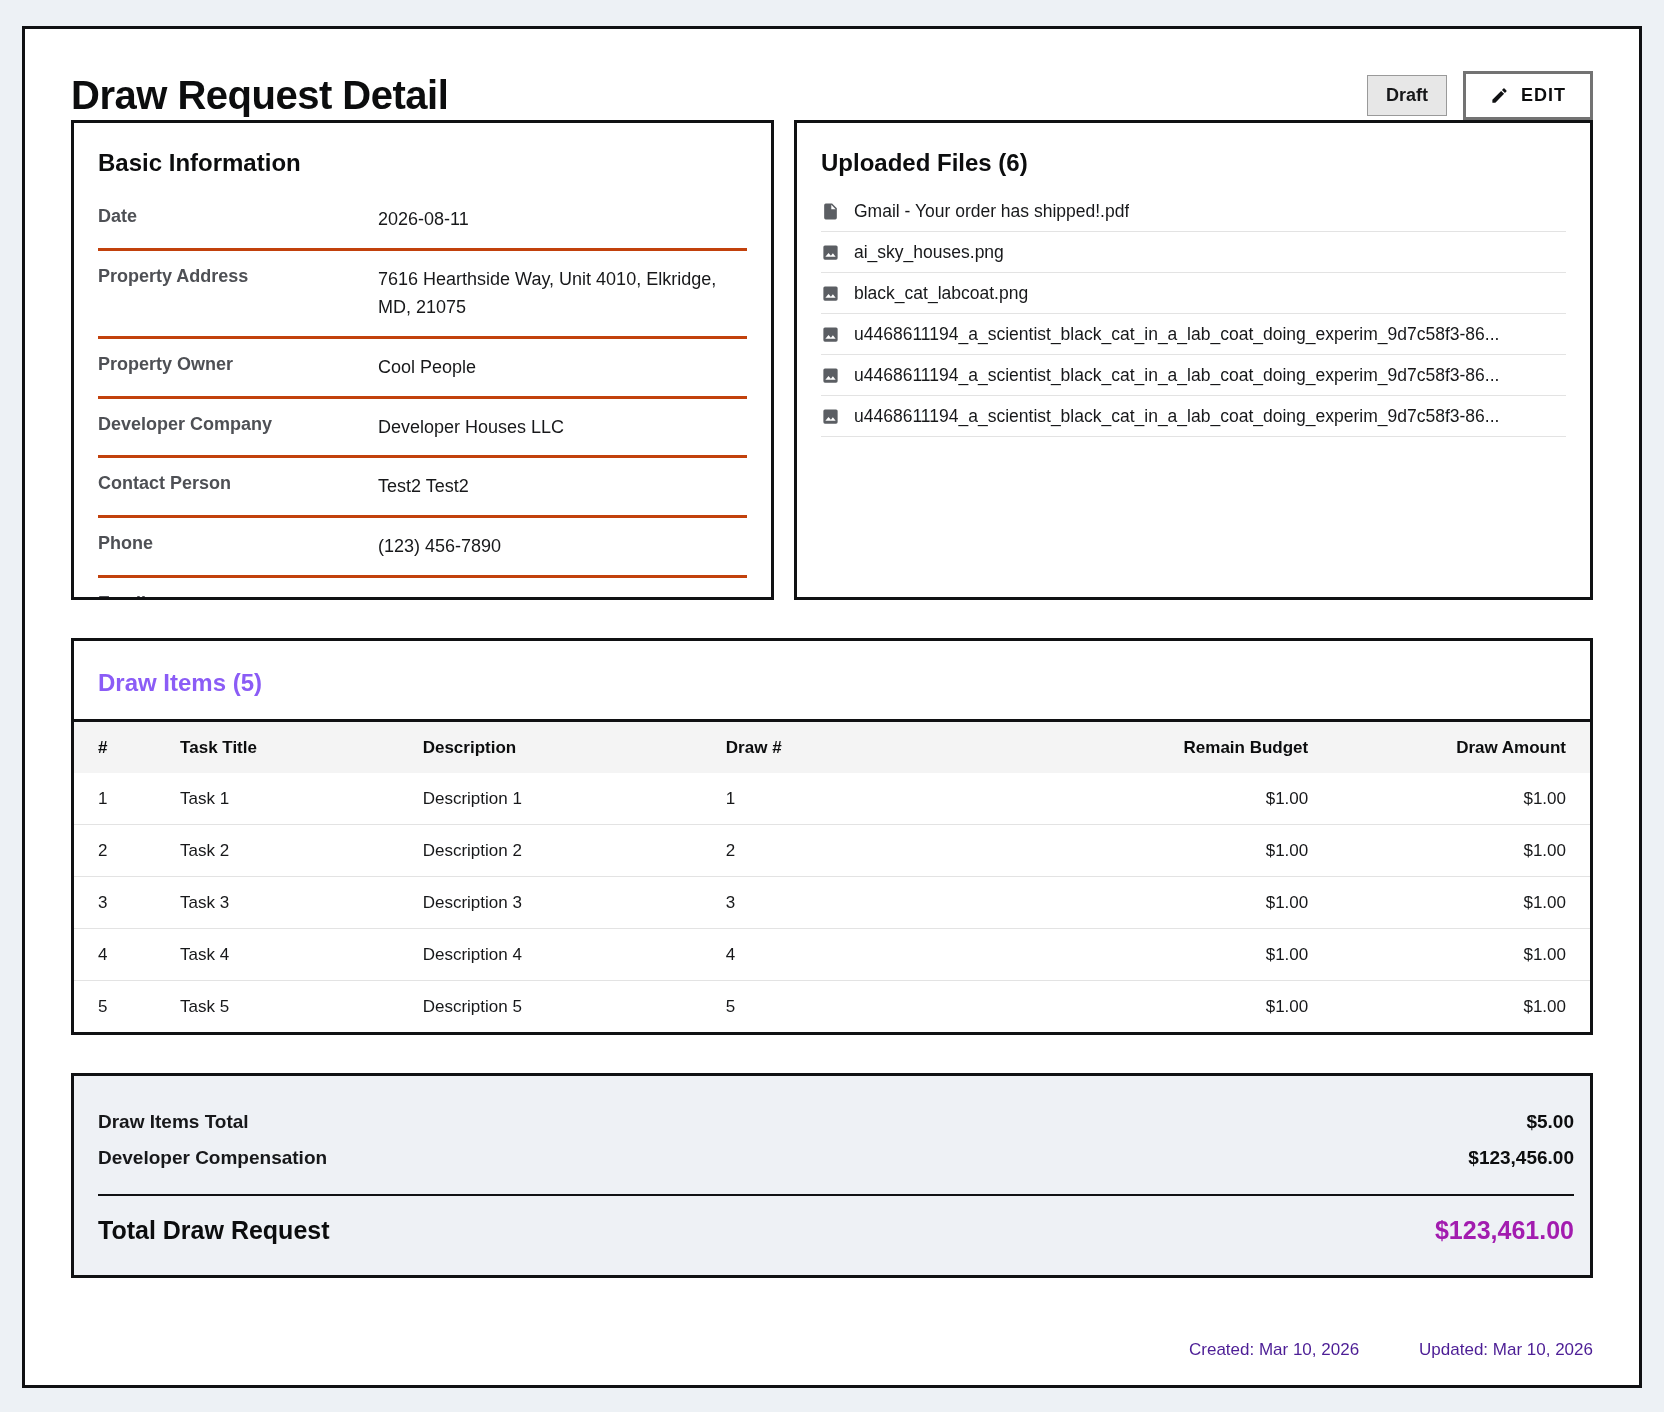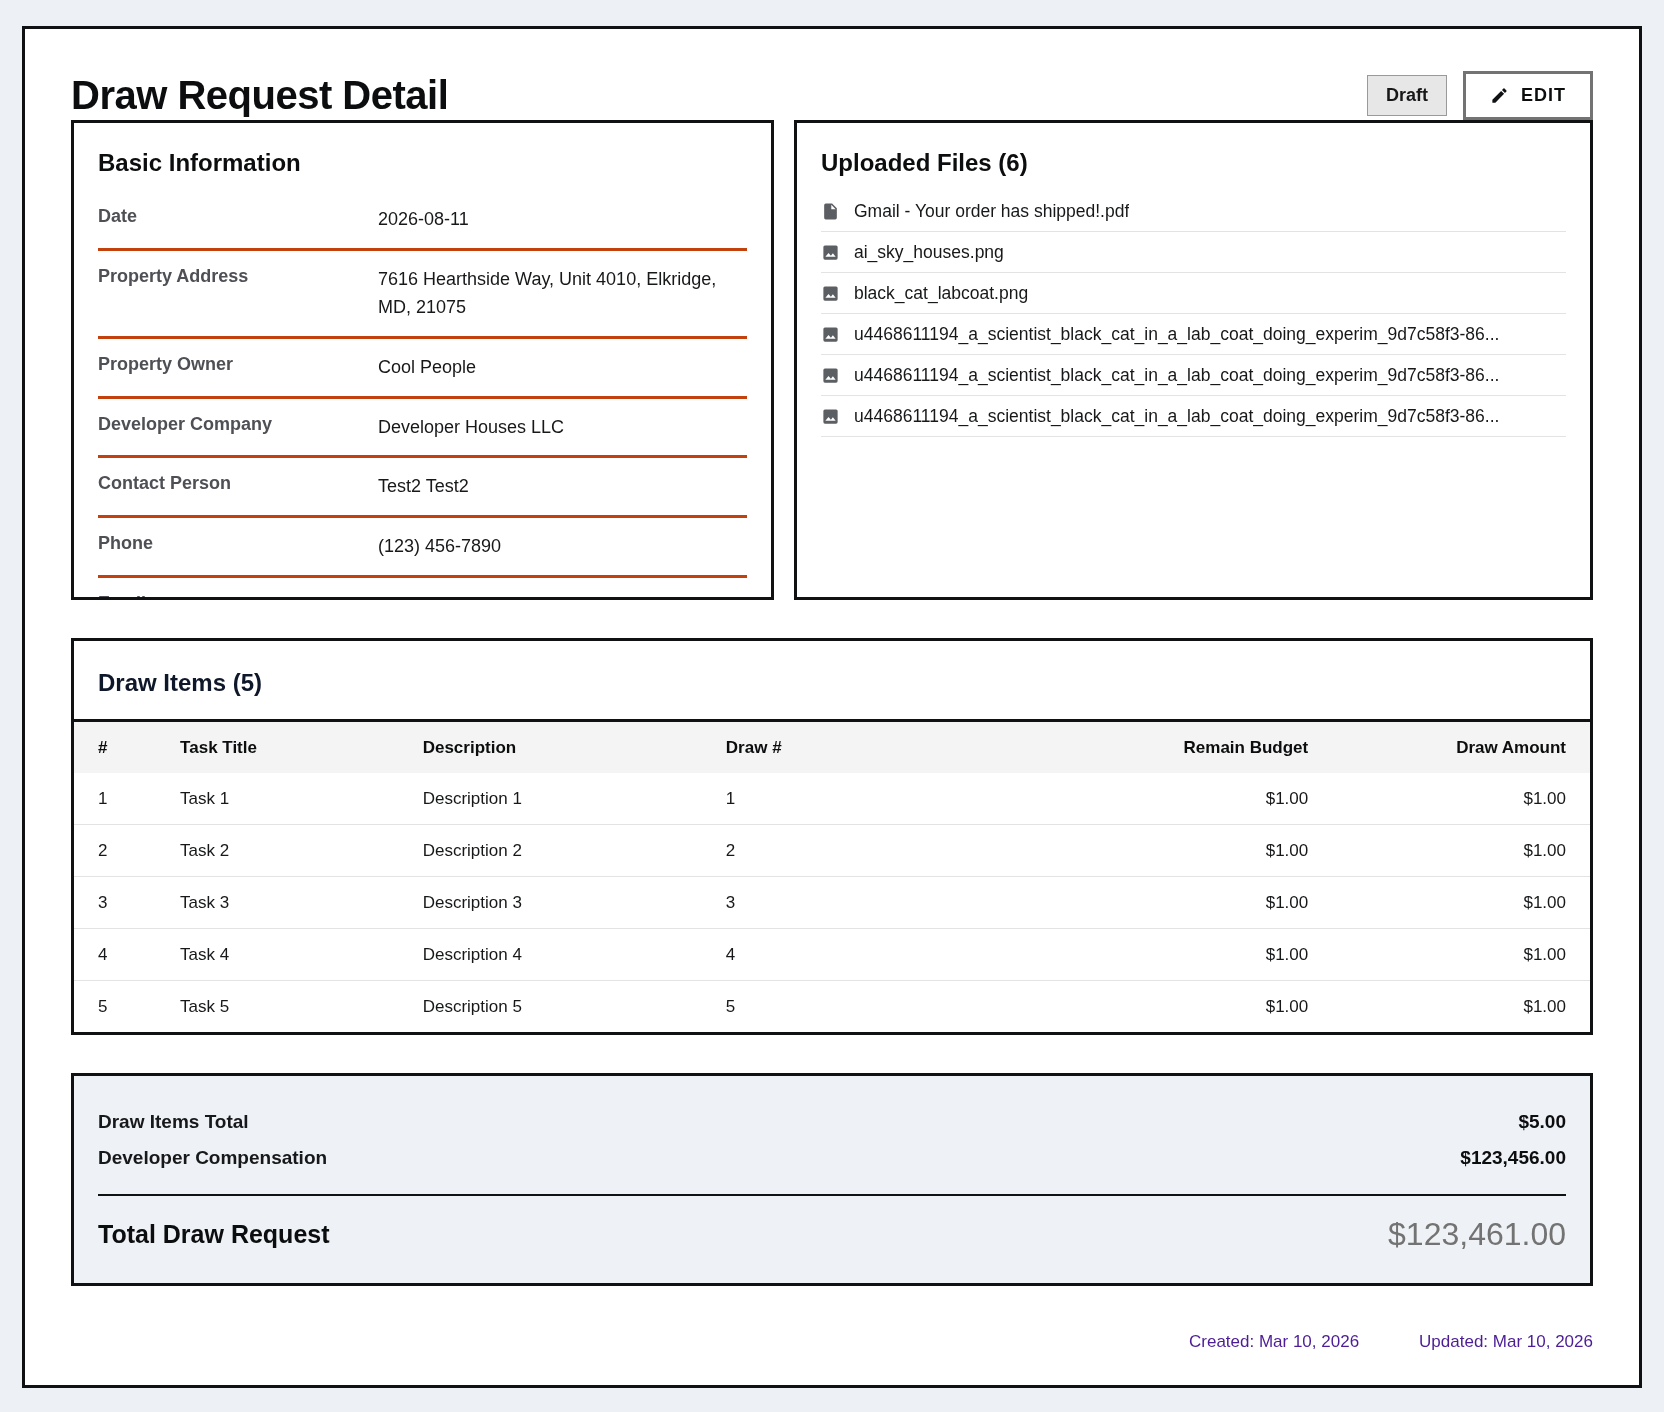--- a/index.html
+++ b/index.html
@@ -61,49 +61,49 @@
   .file-row:last-child { border-bottom: 1px solid #e3e3e3; }
   .file-icon { width: 19px; height: 19px; flex: none; display: flex; }
   .file-name {
     font-size: 17.5px; color: #17181a; white-space: nowrap;
     overflow: hidden; text-overflow: clip;
   }
   
   .panel-table {
     border: 3px solid #101113; background: #fff; margin-bottom: 38px;
   }
-  .table-title { font-size: 24px; font-weight: 800; color: #0f172a; padding: 28px 24px 22px 24px; border-radius: 7px; }
+  .table-title { font-size: 24px; font-weight: 800; color: #8b5cf6; padding: 28px 24px 22px 24px; border-radius: 7px; }
   table { width: 100%; border-collapse: collapse; }
   thead tr { background: #f4f4f4; border-top: 3px solid #101113; }
   th {
     font-size: 17px; font-weight: 800; color: #0c0d0e;
     text-align: left; padding: 16px 24px 15px 0;
   }
   th:first-child, td:first-child { padding-left: 24px; }
   th.num, td.num { text-align: right; padding-right: 24px; }
   td {
     font-size: 17px; color: #17181a;
     padding: 16px 24px 15px 0; border-top: 1px solid #e3e3e3;
   }
   tbody tr:first-child td { border-top: none; }
   
   .totals-box {
     border: 3px solid #101113; background: #eef1f5;
-    padding: 28px 24px 30px 24px; margin-bottom: 46px;
+    padding: 28px 16px 30px 24px; margin-bottom: 62px;
   }
   .totals-row {
     display: flex; justify-content: space-between; align-items: center;
     padding: 7px 0;
   }
   .totals-label { font-size: 19px; font-weight: 700; color: #17181a; }
   .totals-value { font-size: 19px; font-weight: 800; color: #0c0d0e; }
   .totals-divider { border: none; border-top: 2.5px solid #101113; margin: 18px 0 14px 0; }
   .grand-row { display: flex; justify-content: space-between; align-items: center; padding-top: 6px; }
   .grand-label { font-size: 25px; font-weight: 800; color: #0c0d0e; }
-  .grand-value { font-size: 32px; font-weight: 400; color: #737373; }
+  .grand-value { font-size: 25px; font-weight: 700; color: #a21caf; }
   
   .meta-footer {
     display: flex; justify-content: flex-end; gap: 60px;
     font-size: 17px; color: #4c1d95; align-items: center;
   }
 </style>
 </head>
 <body>
 
 <div class="card">

